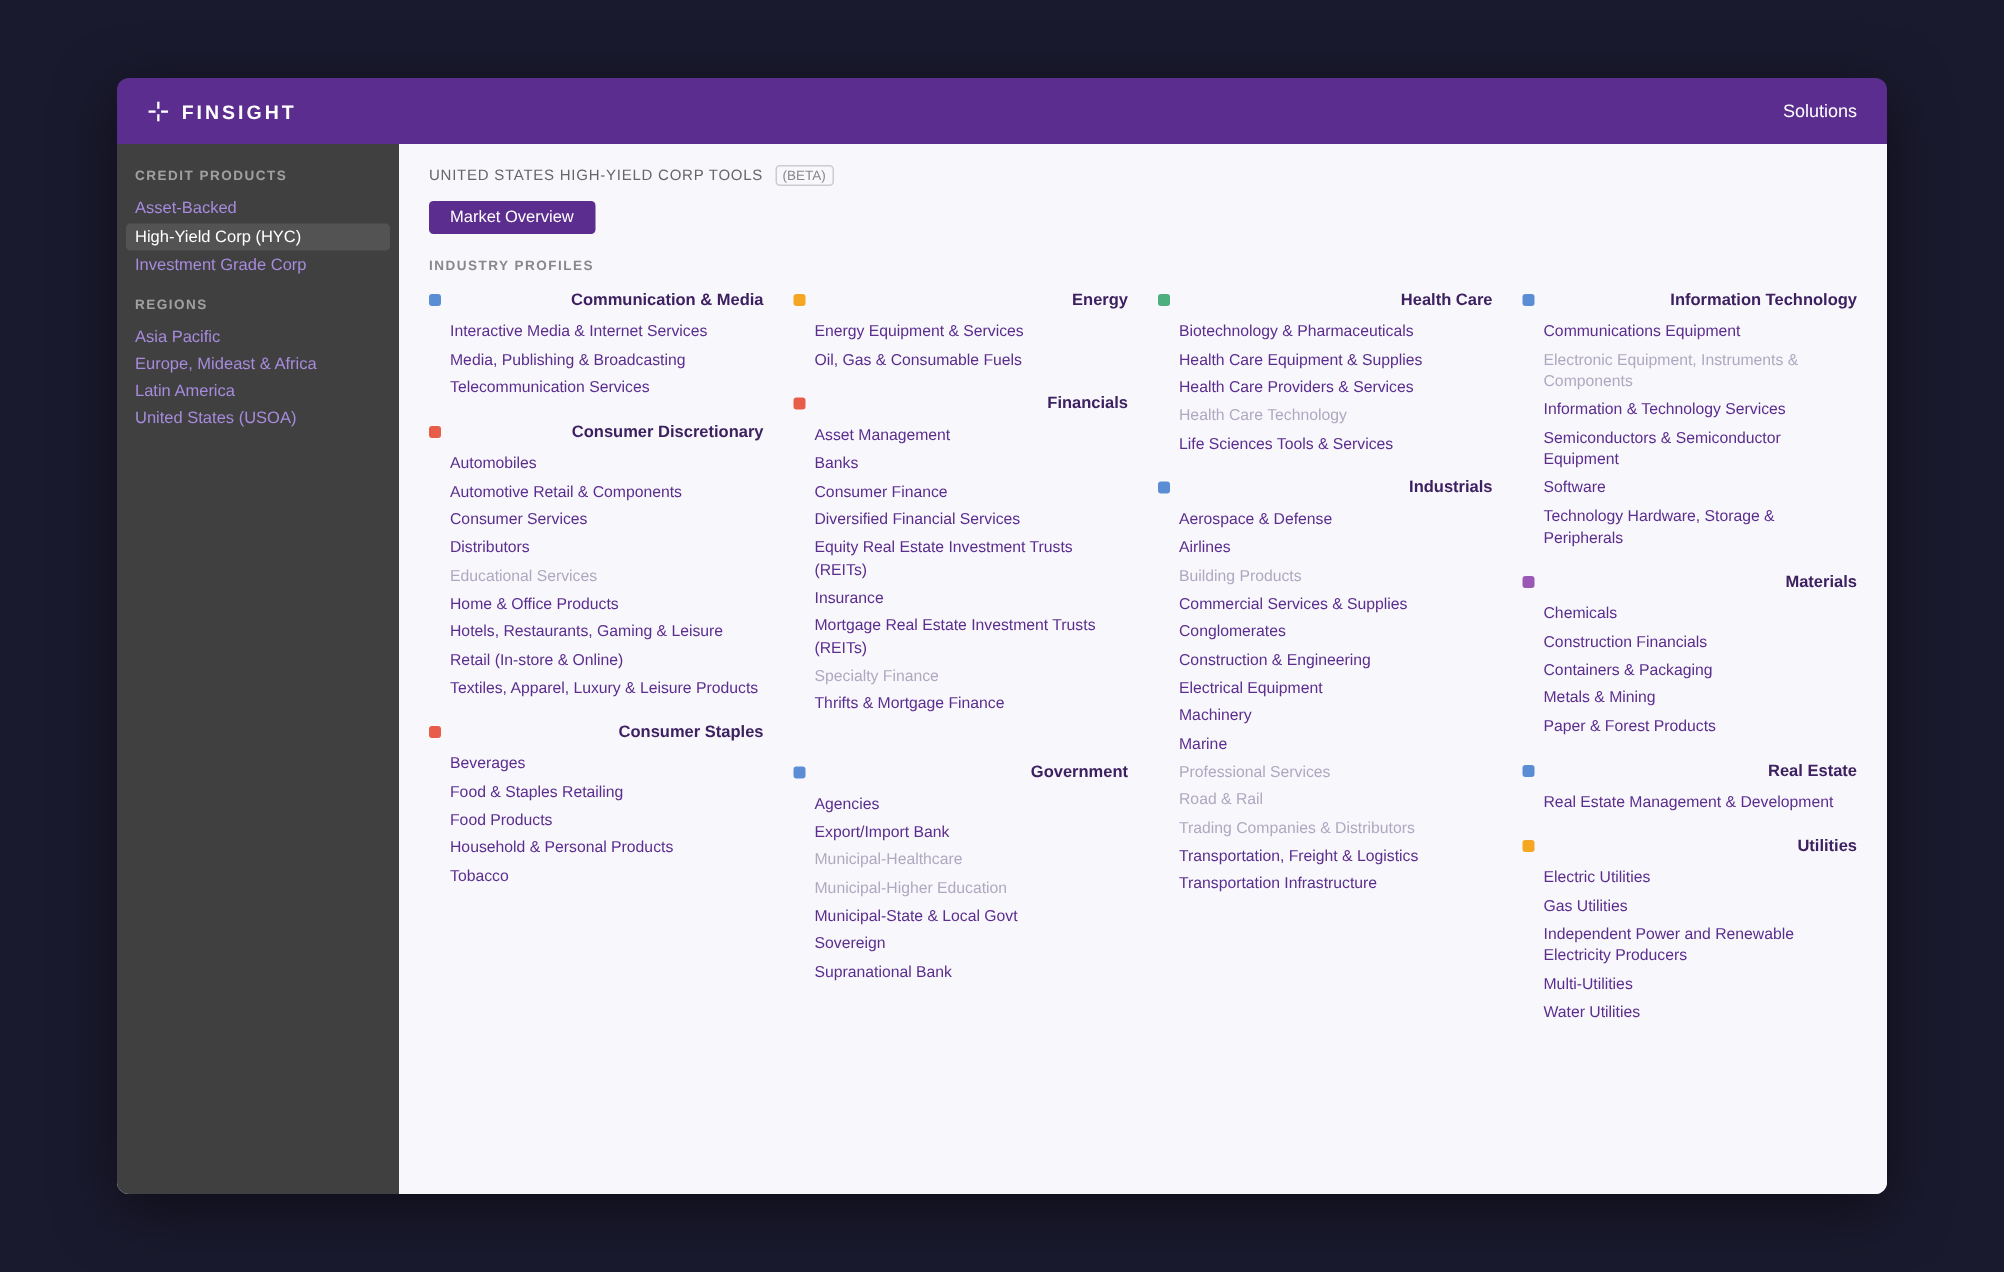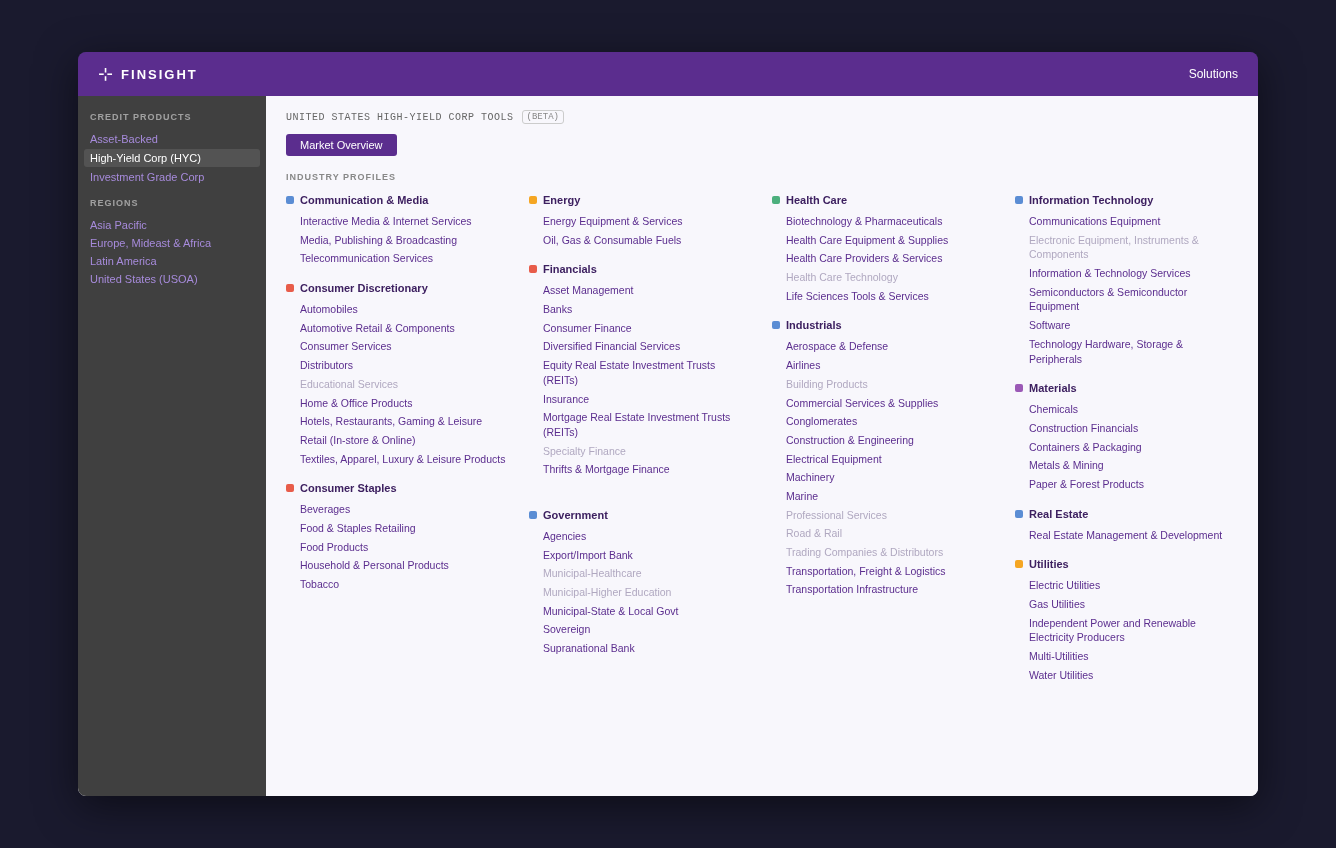--- a/index.html
+++ b/index.html
@@ -130,21 +130,20 @@
     .content-area {
       flex: 1;
       padding: 14px 20px;
       background: #f8f7fc;
     }
     .breadcrumb-bar {
       display: flex;
       align-items: center;
       gap: 8px;
       margin-bottom: 10px;
-      font-family: Liberation Mono, monospace;
     }
     .breadcrumb-text {
       font-size: 10px;
       color: #666;
       text-transform: uppercase;
       letter-spacing: 0.5px;
     }
     .beta-badge {
       font-size: 9px;
       color: #888;
@@ -186,20 +185,21 @@
       grid-template-columns: repeat(4, 1fr);
       gap: 20px;
     }
     .industry-col {}
     .industry-category {
       display: flex;
       align-items: center;
       gap: 6px;
       margin-bottom: 6px;
       margin-top: 14px;
+      justify-content: space-between;
     }
     .industry-category:first-child { margin-top: 0; }
     .category-dot {
       width: 8px;
       height: 8px;
       border-radius: 2px;
       flex-shrink: 0;
     }
     .category-name {
       font-size: 11px;

